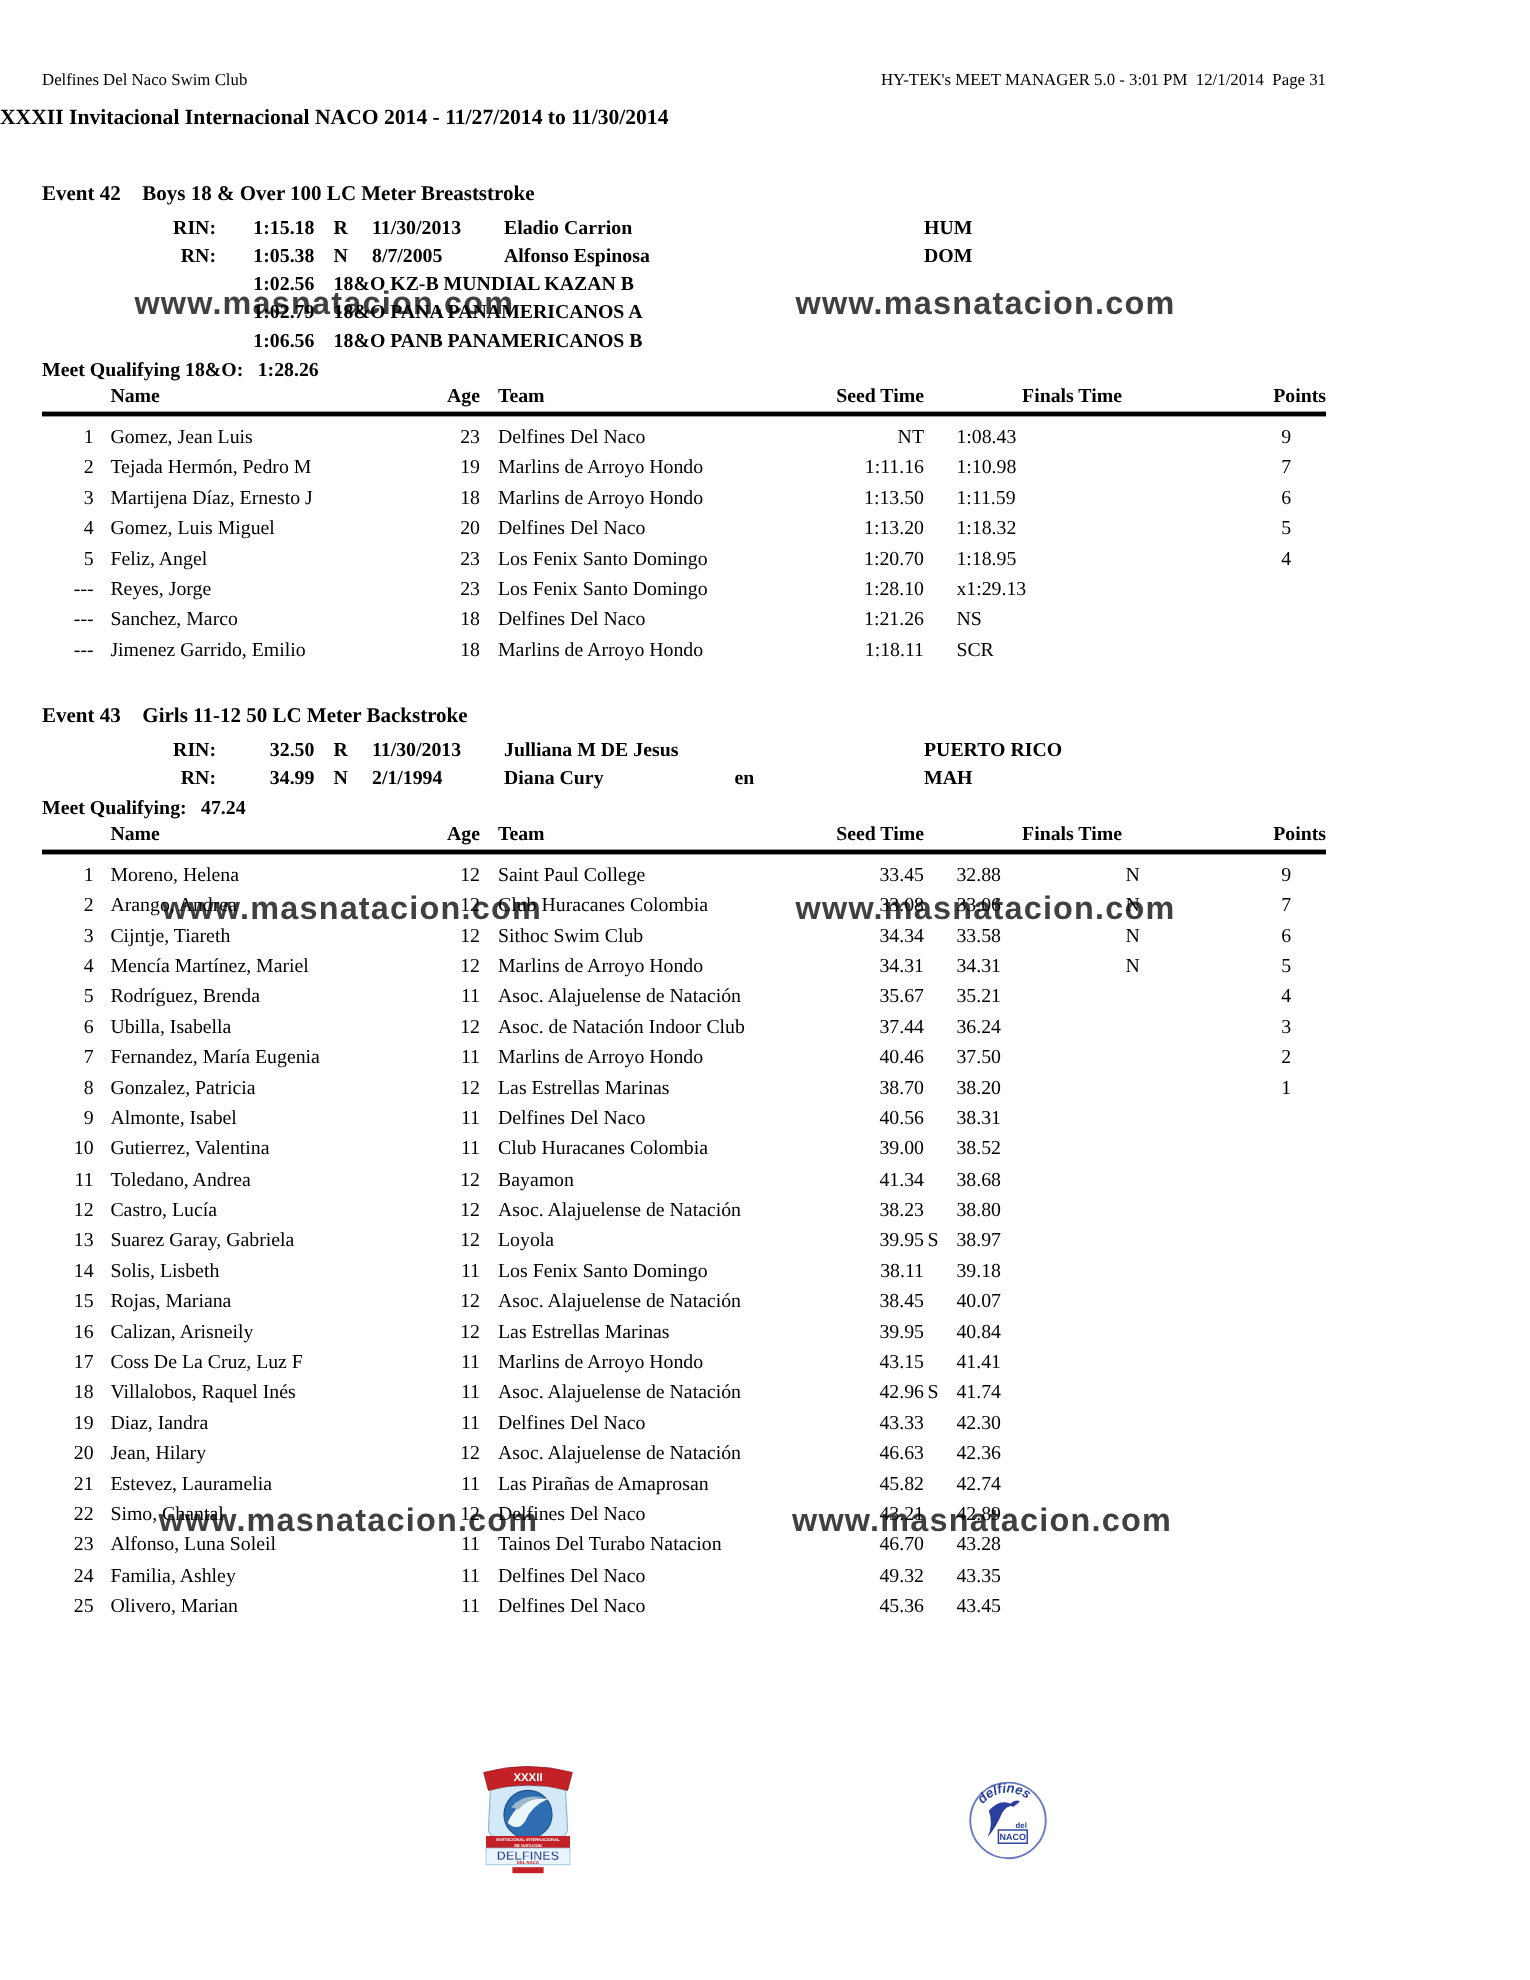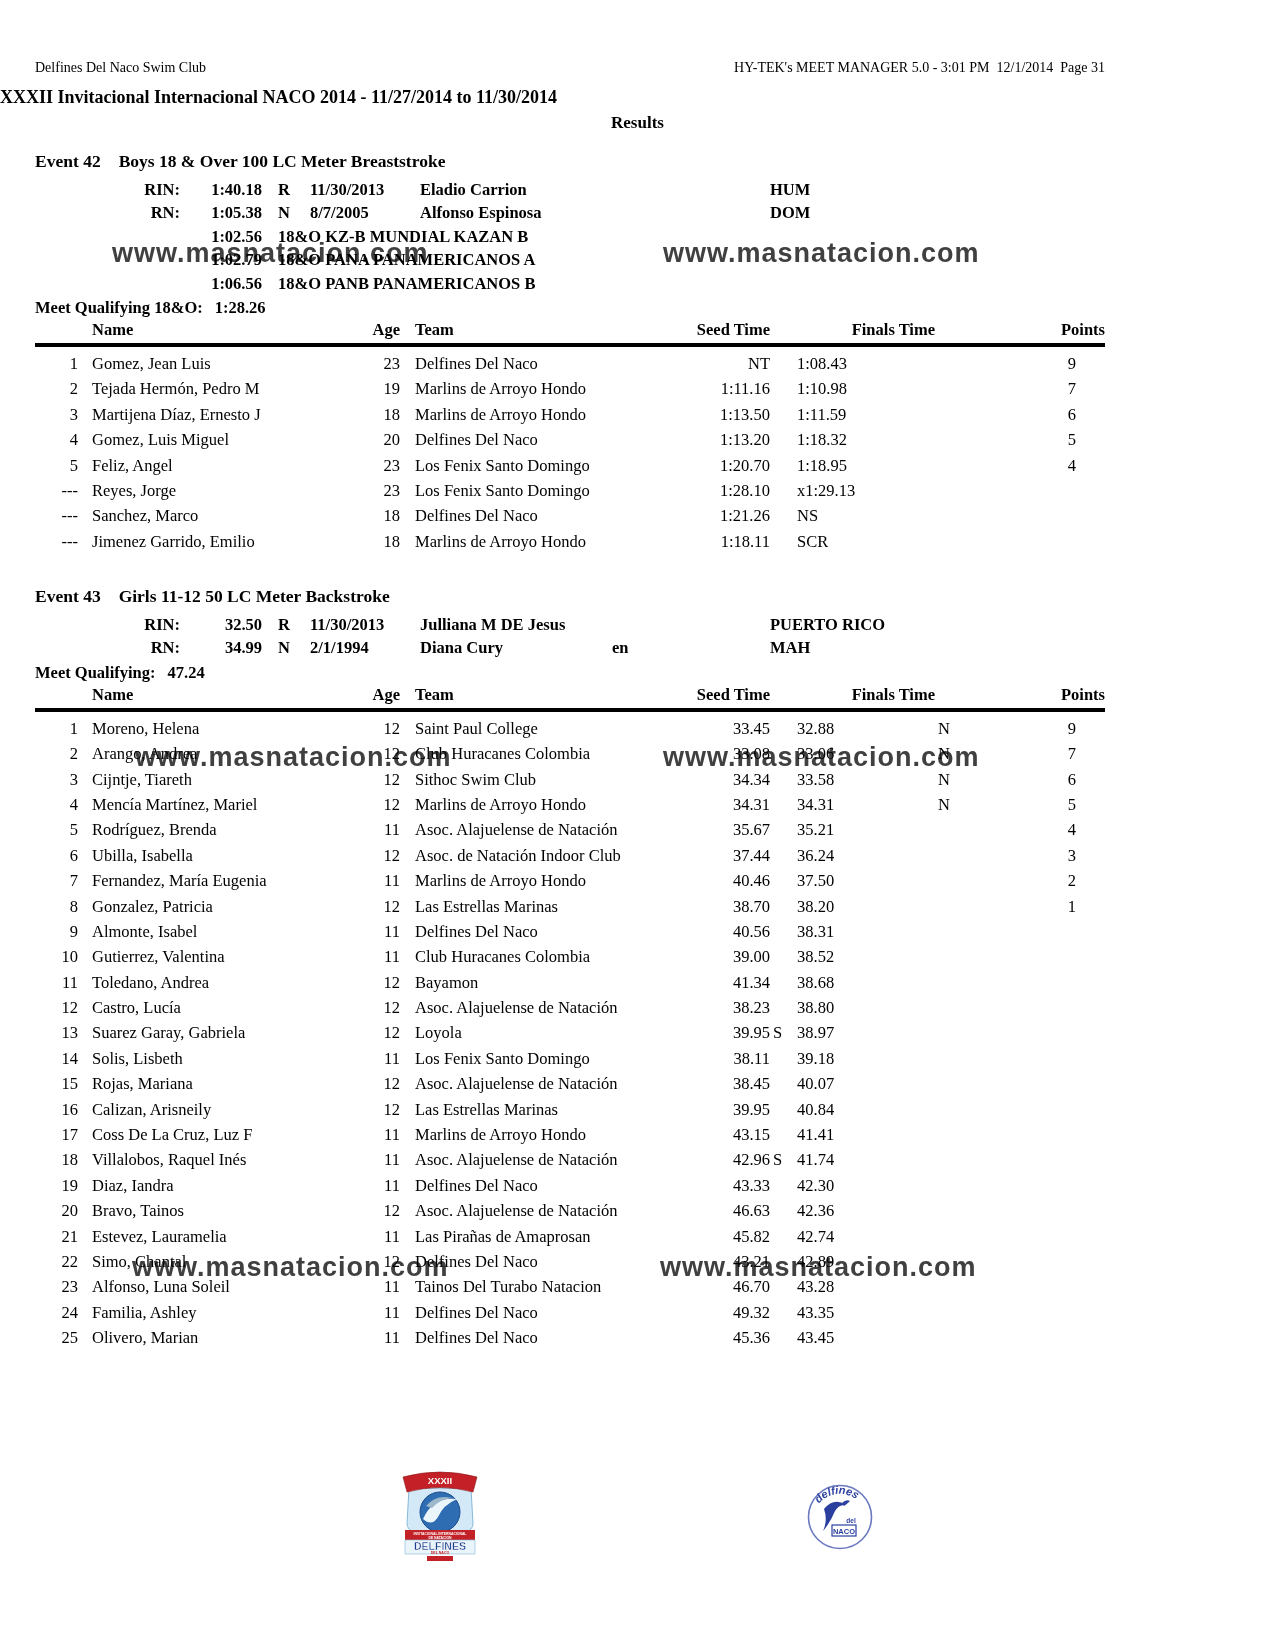--- a/index.html
+++ b/index.html
@@ -67,30 +67,29 @@
   <span class="wm" style="left:135px;top:742px">www.masnatacion.com</span>
   <span class="wm" style="left:663px;top:742px">www.masnatacion.com</span>
   <span class="wm" style="left:132px;top:1252px">www.masnatacion.com</span>
   <span class="wm" style="left:660px;top:1252px">www.masnatacion.com</span>
 
   <div class="hdr">
     <span class="pre">Delfines Del Naco Swim Club</span>
     <span class="pre">HY-TEK's MEET MANAGER 5.0 - 3:01 PM  12/1/2014  Page 31</span>
   </div>
   <div class="title pre">XXXII Invitacional Internacional NACO 2014 - 11/27/2014 to 11/30/2014</div>
-  <div class="results">Results</div>
 
   <div class="ev" id="ev42">
     <div class="ev-title">
       <span>Event 42</span><span class="gap">Boys 18 &amp; Over 100 LC Meter Breaststroke</span>
     </div>
 
     <div class="rl">
       <span class="rl-label">RIN:</span>
-      <span class="rl-time">1:40.18</span>
+      <span class="rl-time">1:15.18</span>
       <span class="rl-flag">R</span>
       <span class="rl-date">11/30/2013</span>
       <span class="rl-holder">Eladio Carrion</span>
       <span class="rl-team">HUM</span>
     </div>
     <div class="rl">
       <span class="rl-label">RN:</span>
       <span class="rl-time">1:05.38</span>
       <span class="rl-flag">N</span>
       <span class="rl-date">8/7/2005</span>
@@ -509,21 +508,21 @@
     <span class="c tm">Delfines Del Naco</span>
     <span class="c sd">43.33</span>
     <span class="c sds"></span>
     <span class="c fn">42.30</span>
     <span class="c fns"></span>
     <span class="c pt"></span>
   </div>
         <div class="trow">
     <span class="c p">20</span>
     <span class="c g"></span>
-    <span class="c nm">Bravo, Tainos</span>
+    <span class="c nm">Jean, Hilary</span>
     <span class="c ag">12</span>
     <span class="c g"></span>
     <span class="c tm">Asoc. Alajuelense de Natación</span>
     <span class="c sd">46.63</span>
     <span class="c sds"></span>
     <span class="c fn">42.36</span>
     <span class="c fns"></span>
     <span class="c pt"></span>
   </div>
         <div class="trow">

